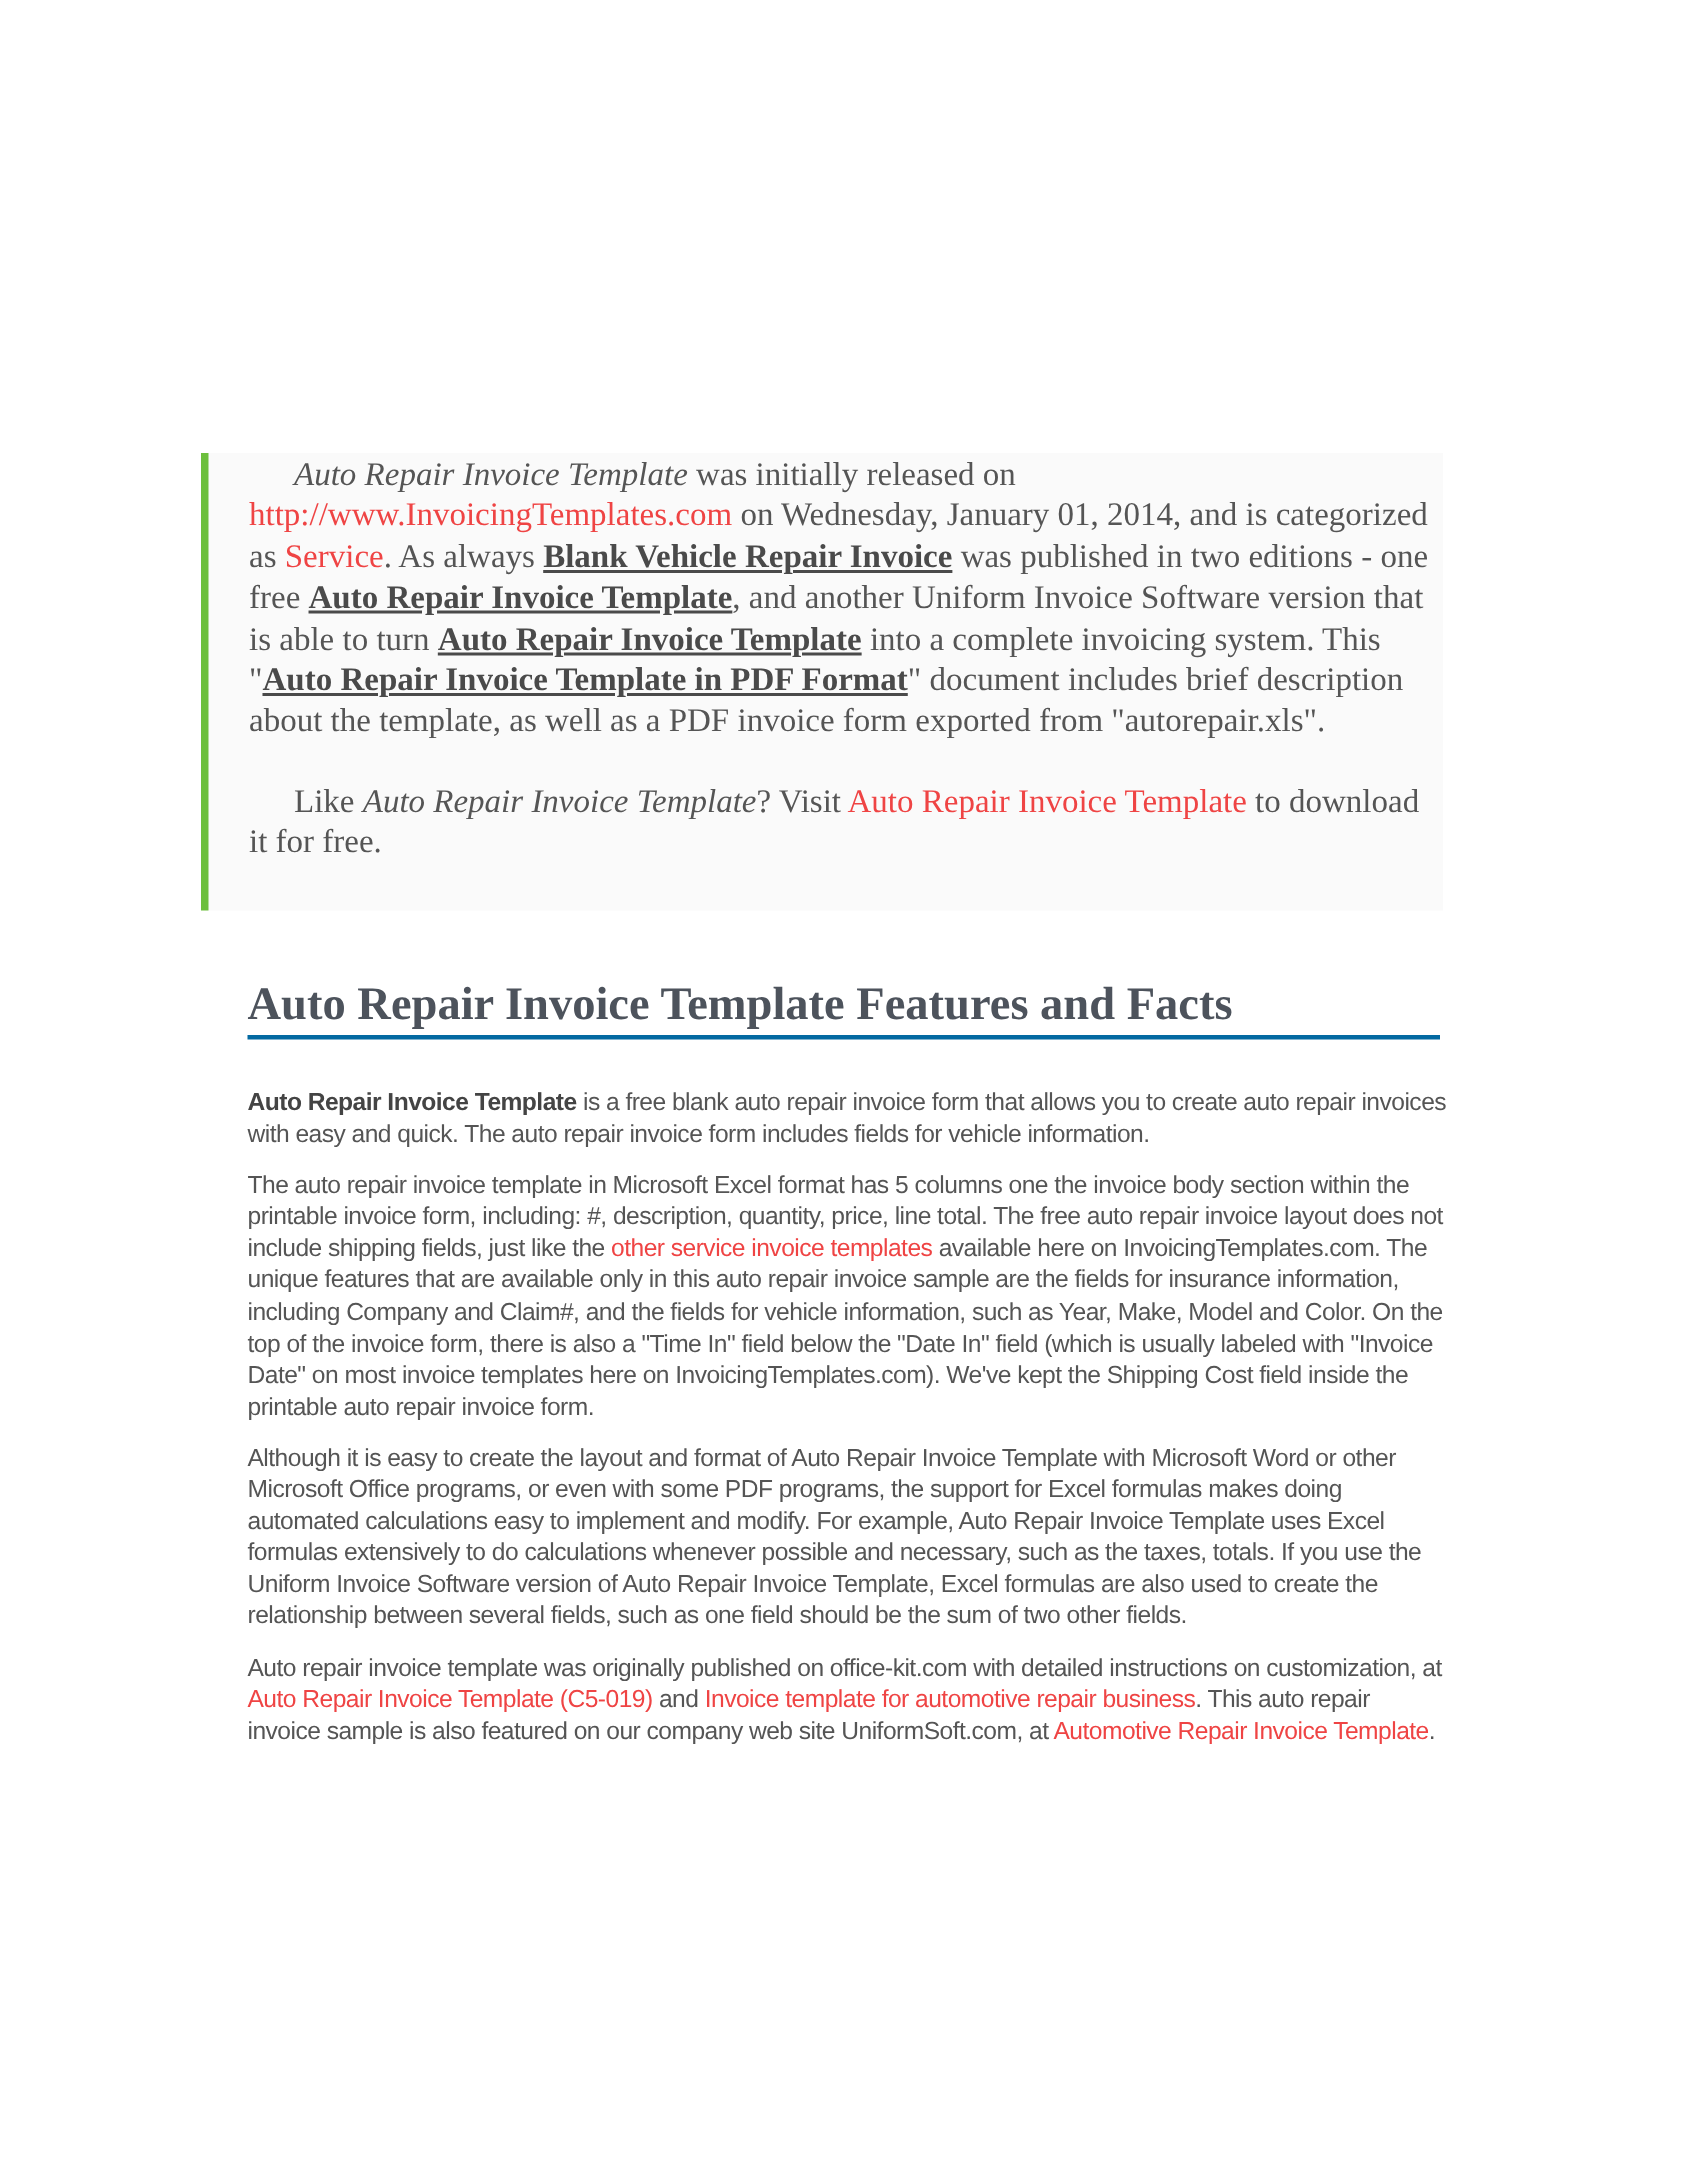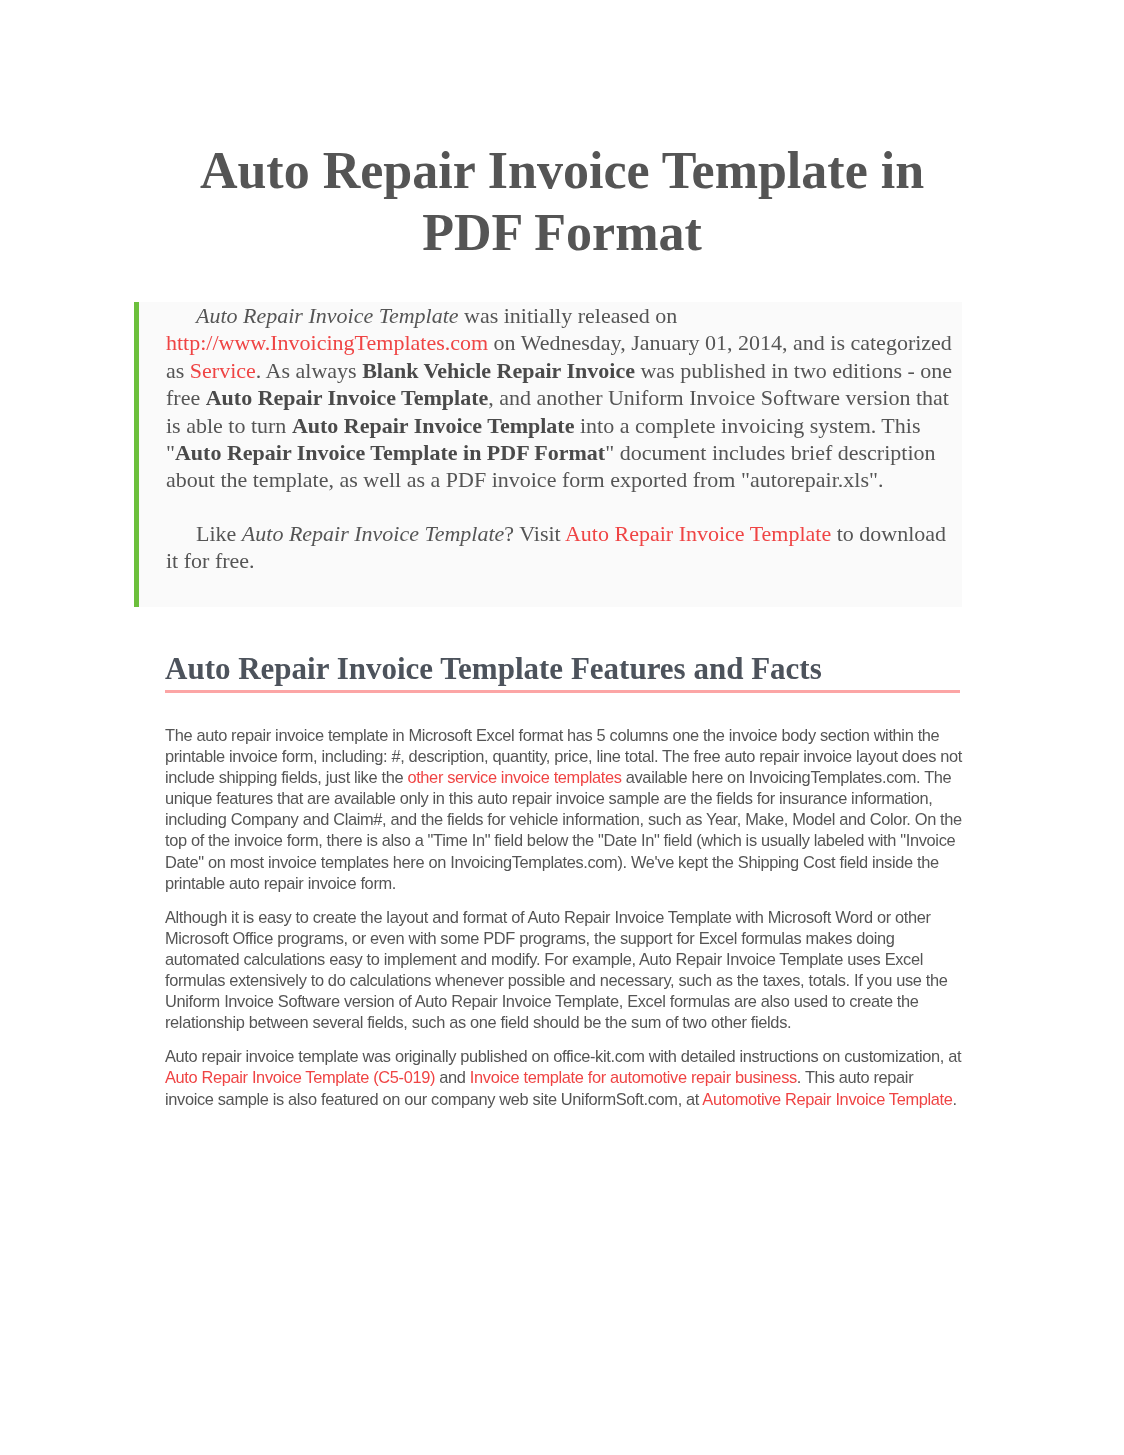--- a/index.html
+++ b/index.html
@@ -14,28 +14,28 @@
   }
 
   .quote {
     position: absolute; left: 134px; top: 302px; width: 828px; height: 305px;
     background: #fafafa; border-left: 5px solid #6cbf3c;
     box-sizing: border-box; padding: 0 0 0 27px;
     font-family: "Liberation Serif", serif; font-size: 22px; line-height: 27.4px; color: #555555;
   }
   .quote p { margin: 0; text-indent: 30px; }
   .quote p + p { margin-top: 26px; }
-  .quote b { color: #4a4a4a; }
+  .quote b { color: #4a4a4a; text-decoration: underline; }
   .link { color: #ef4444; text-decoration: none; }
 
   .h2 {
     position: absolute; left: 165px; top: 650px; width: 795px;
     font-family: "Liberation Serif", serif; font-weight: bold;
     font-size: 31px; line-height: 38px; color: #4d535c; margin: 0;
-    padding-bottom: 2px; border-bottom: 3px solid #fca5a5;
+    padding-bottom: 2px; border-bottom: 3px solid #0369a1;
   }
 
   .body {
     position: absolute; left: 165px; top: 725px; width: 800px;
     font-family: "Liberation Sans", sans-serif; font-size: 16.4px; line-height: 21.1px;
     color: #555555; letter-spacing: -0.35px;
   }
   .body p { margin: 0 0 13px 0; }
   .body b { color: #444444; }
 
@@ -43,31 +43,28 @@
     position: absolute; left: 750px; top: 1376px;
     font-family: "Liberation Mono", monospace; font-size: 45px; letter-spacing: 1px;
     color: #7a7a7a;
   }
 </style>
 </head>
 <body>
 
 <div class="page">
 
-  <h1 class="title">
-    <span>Auto Repair Invoice Template in</span><br>
-    <span>PDF Format</span>
-  </h1>
 
   <div class="quote">
     <p><i>Auto Repair Invoice Template</i><span> was initially released on </span><a class="link">http://www.InvoicingTemplates.com</a><span> on Wednesday, January 01, 2014, and is categorized as </span><a class="link">Service</a><span>. As always </span><b>Blank Vehicle Repair Invoice</b><span> was published in two editions - one free </span><b>Auto Repair Invoice Template</b><span>, and another Uniform Invoice Software version that is able to turn </span><b>Auto Repair Invoice Template</b><span> into a complete invoicing system. This "</span><b>Auto Repair Invoice Template in PDF Format</b><span>" document includes brief description about the template, as well as a PDF invoice form exported from "autorepair.xls".</span></p>
     <p><span>Like </span><i>Auto Repair Invoice Template</i><span>? Visit </span><a class="link">Auto Repair Invoice Template</a><span> to download it for free.</span></p>
   </div>
 
   <h2 class="h2">Auto Repair Invoice Template Features and Facts</h2>
 
   <div class="body">
+    <p><b>Auto Repair Invoice Template</b><span> is a free blank auto repair invoice form that allows you to create auto repair invoices with easy and quick. The auto repair invoice form includes fields for vehicle information.</span></p>
     <p><span>The auto repair invoice template in Microsoft Excel format has 5 columns one the invoice body section within the printable invoice form, including: #, description, quantity, price, line total. The free auto repair invoice layout does not include shipping fields, just like the </span><a class="link">other service invoice templates</a><span> available here on InvoicingTemplates.com. The unique features that are available only in this auto repair invoice sample are the fields for insurance information, including Company and Claim#, and the fields for vehicle information, such as Year, Make, Model and Color. On the top of the invoice form, there is also a "Time In" field below the "Date In" field (which is usually labeled with "Invoice Date" on most invoice templates here on InvoicingTemplates.com). We've kept the Shipping Cost field inside the printable auto repair invoice form.</span></p>
     <p>Although it is easy to create the layout and format of Auto Repair Invoice Template with Microsoft Word or other Microsoft Office programs, or even with some PDF programs, the support for Excel formulas makes doing automated calculations easy to implement and modify. For example, Auto Repair Invoice Template uses Excel formulas extensively to do calculations whenever possible and necessary, such as the taxes, totals. If you use the Uniform Invoice Software version of Auto Repair Invoice Template, Excel formulas are also used to create the relationship between several fields, such as one field should be the sum of two other fields.</p>
     <p><span>Auto repair invoice template was originally published on office-kit.com with detailed instructions on customization, at </span><a class="link">Auto Repair Invoice Template (C5-019)</a><span> and </span><a class="link">Invoice template for automotive repair business</a><span>. This auto repair invoice sample is also featured on our company web site UniformSoft.com, at </span><a class="link">Automotive Repair Invoice Template</a><span>.</span></p>
   </div>
 
 </div>
 
 </body></html>

